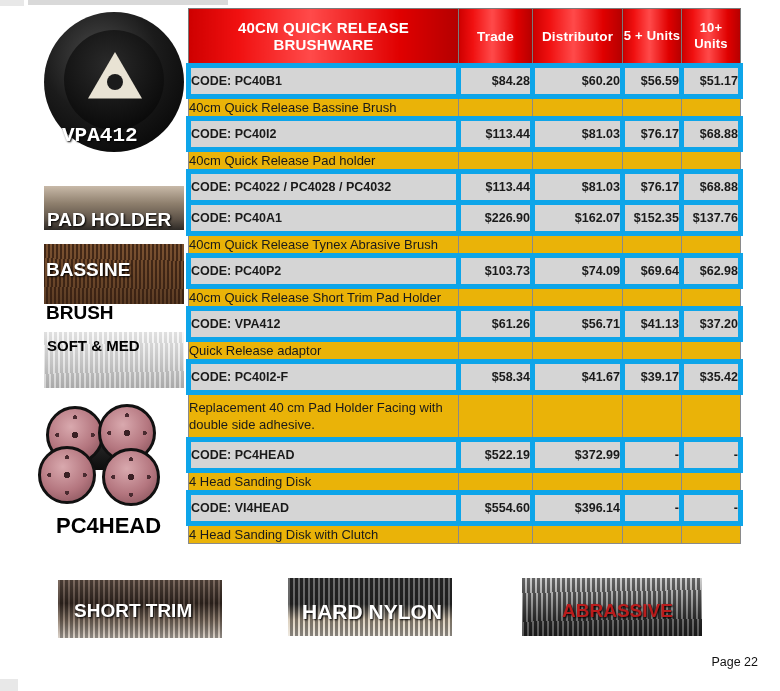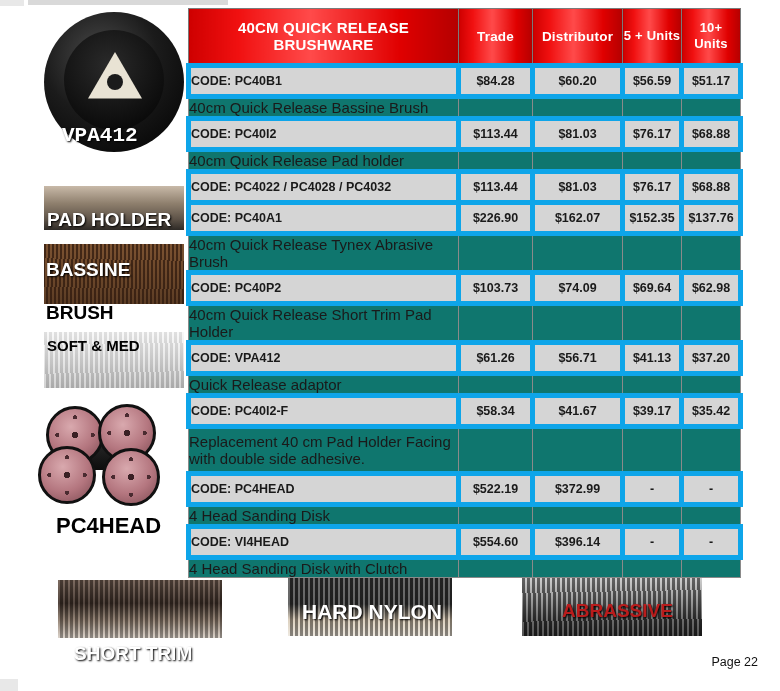--- a/index.html
+++ b/index.html
@@ -84,32 +84,32 @@
   }
   .code-row td {
     height: 26px;
     background: #d5d5d5;
     border: 5px solid #0ea5e9;
     font-size: 12.5px;
     font-weight: bold;
     color: #1a1a1a;
   }
   .desc-row td {
-    background: #0f766e;
+    background: #eab308;
     border: 1px solid #8a8a8a;
-    font-size: 15px;
+    font-size: 13px;
     color: #1a1a1a;
     line-height: 17px;
   }
   .cell-code {
     padding-left: 6px;
     text-align: left;
   }
   .cell-num {
-    text-align: center;
+    text-align: right;
   }
   .cell-desc {
     padding: 4px 6px 5px 6px;
     text-align: left;
   }
   .tall1 td { height: 42px; }
   .tall2 td { height: 42px; }
   .blank-left {
     border-left: 1px solid #8a8a8a;
     border-right: none;
@@ -275,21 +275,20 @@
   .bot-short {
     left: 58px; top: 580px; width: 164px;
     background:
       repeating-linear-gradient(90deg, rgba(255,255,255,.10) 0 2px, rgba(0,0,0,.35) 2px 5px),
       linear-gradient(to bottom, #6e5a4e 0%, #3d2f27 40%, #8d7b6c 70%, #d8cfc6 100%);
   }
   .cap-short {
     left: 74px; top: 600px;
     font-size: 19px; color: #ffffff;
     text-shadow: 1px 1px 2px #000;
-    margin-top: 43px;
   }
   .bot-hard {
     left: 288px; top: 578px; width: 164px;
     background:
       repeating-linear-gradient(90deg, rgba(255,255,255,.35) 0 2px, rgba(40,40,40,.5) 2px 5px),
       linear-gradient(to bottom, #1c1c1c 0%, #141414 45%, #c9b79c 72%, #e5ddd0 100%);
   }
   .cap-hard {
     left: 302px; top: 600px;
     font-size: 21px; color: #ffffff;

